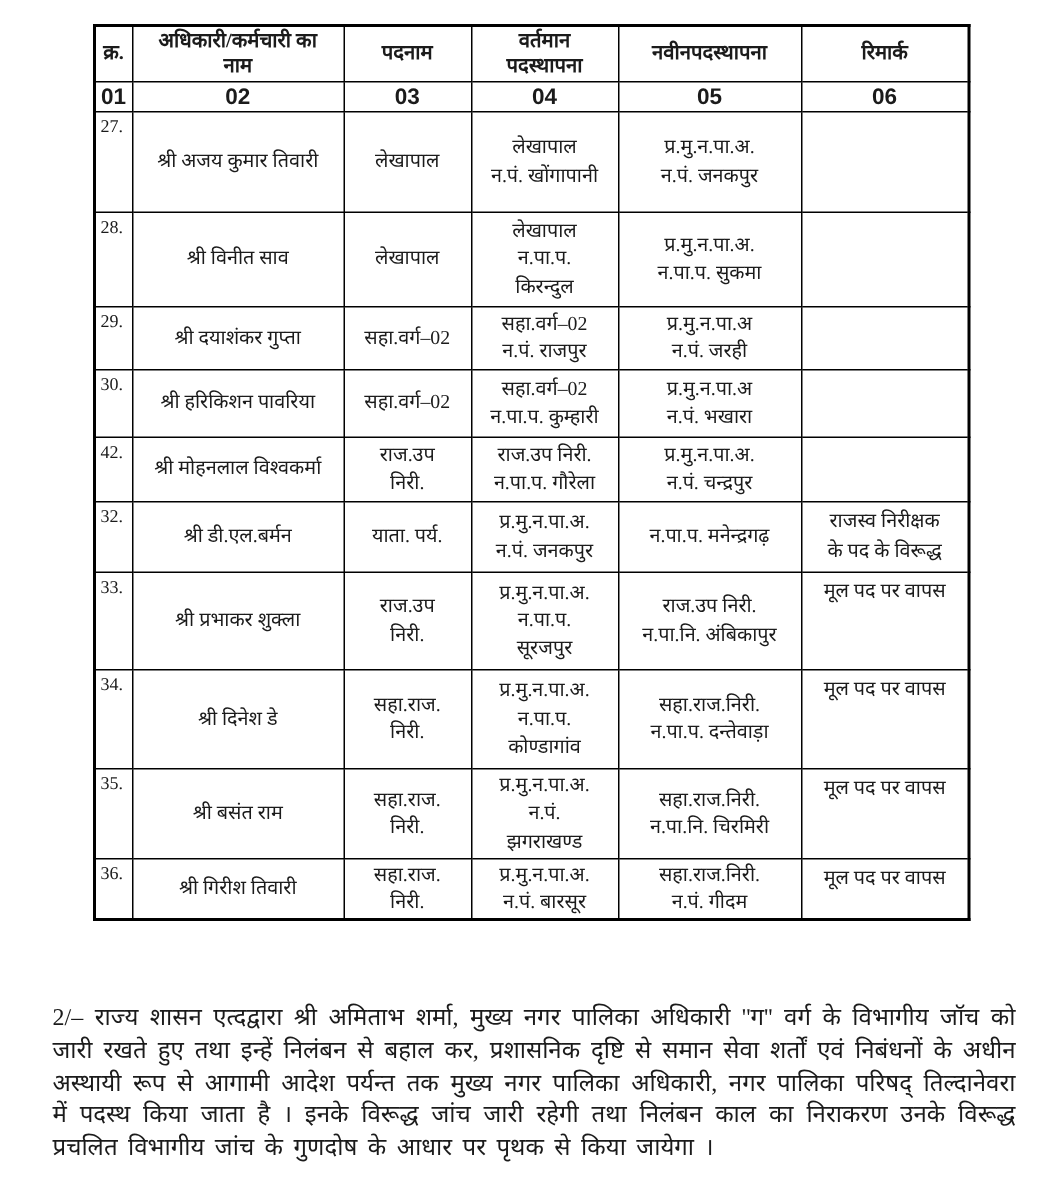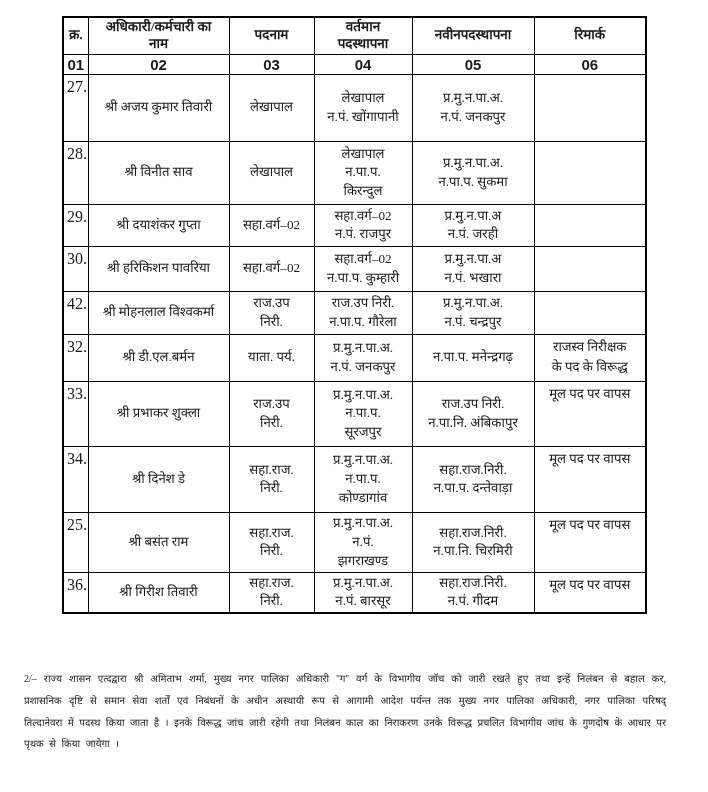--- a/index.html
+++ b/index.html
@@ -42,36 +42,36 @@
     text-align: center;
     vertical-align: middle;
   }
   .doc-table td {
     font-size: 13.2px;
     line-height: 1.42;
     text-align: center;
     vertical-align: middle;
   }
   .doc-table td.cell-serial {
-    font-size: 16px;
+    font-size: 12px;
     text-align: left;
     vertical-align: top;
     padding: 2px 2px 0 3px;
     line-height: 1.2;
   }
   .doc-table td.cell-remark {
     vertical-align: top;
     padding-top: 2px;
     line-height: 1.5;
   }
   .order-paragraph {
     position: absolute;
-    left: 24px; top: 668px;
+    left: 35px; top: 668px;
     width: 642px;
-    font-size: 10px;
+    font-size: 16px;
     line-height: 21.8px;
     text-align: justify;
     word-spacing: 3px;
     color: #1b1b1b;
   }
 </style>
 </head>
 <body>
 
 <div class="page">
@@ -186,21 +186,21 @@
       <td class="cell-post">सहा.राज.
 निरी.</td>
       <td class="cell-current">प्र.मु.न.पा.अ.
 न.पा.प.
 कोण्डागांव</td>
       <td class="cell-new">सहा.राज.निरी.
 न.पा.प. दन्तेवाड़ा</td>
       <td class="cell-remark">मूल पद पर वापस</td>
     </tr>
         <tr style="height: 60px;">
-      <td class="cell-serial">25.</td>
+      <td class="cell-serial">35.</td>
       <td class="cell-name">श्री बसंत राम</td>
       <td class="cell-post">सहा.राज.
 निरी.</td>
       <td class="cell-current">प्र.मु.न.पा.अ.
 न.पं.
 झगराखण्ड</td>
       <td class="cell-new">सहा.राज.निरी.
 न.पा.नि. चिरमिरी</td>
       <td class="cell-remark">मूल पद पर वापस</td>
     </tr>

